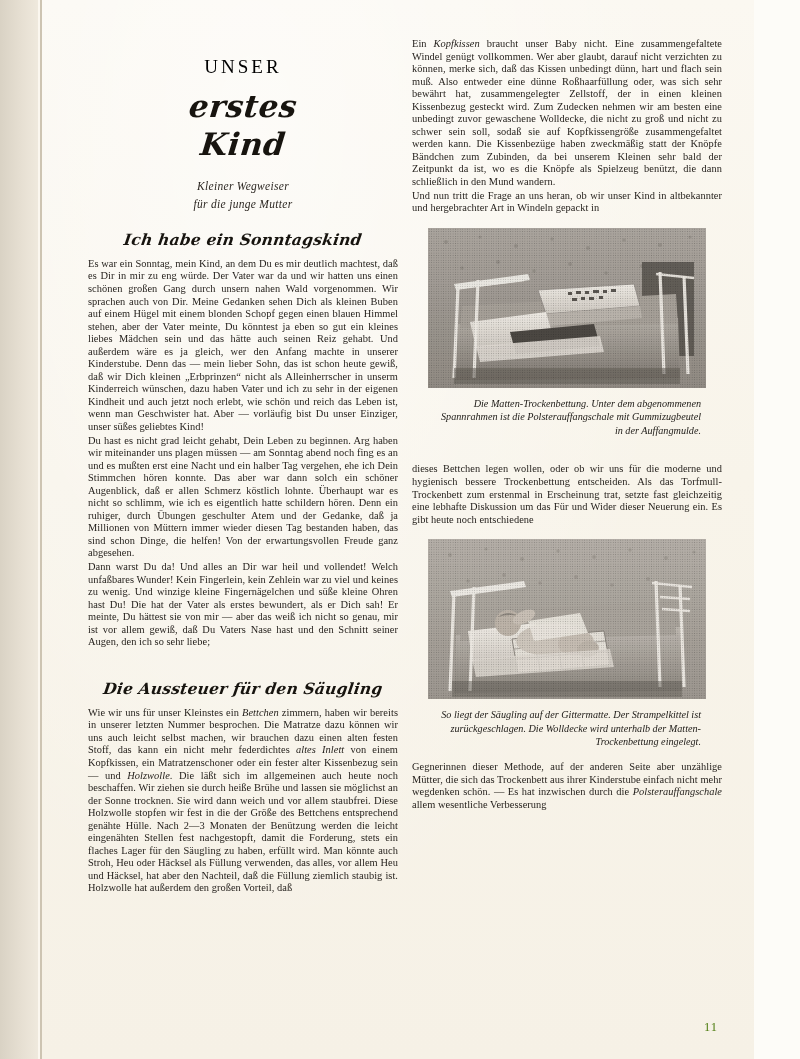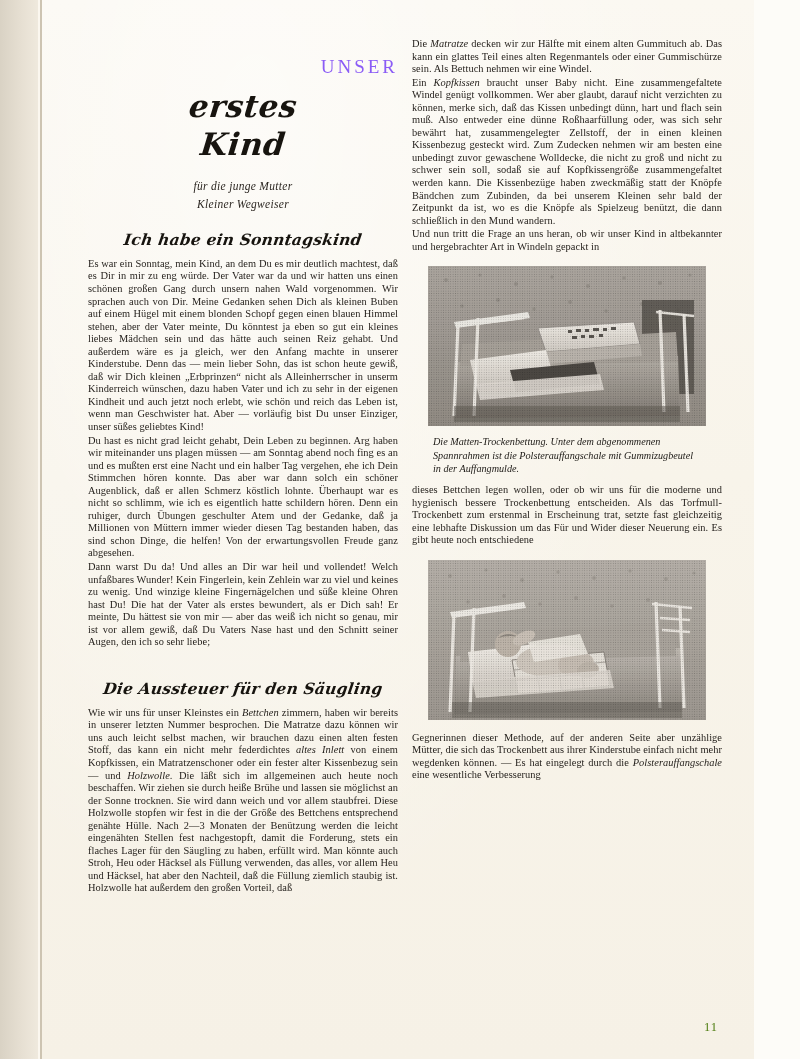--- a/index.html
+++ b/index.html
@@ -59,23 +59,22 @@
   .col-left  { left: 88px; }
   .col-right { left: 412px; }
 
   
   .masthead { text-align: center; margin-bottom: 14px; }
   .mast-unser {
     font-family: "Liberation Serif", serif;
     font-size: 19px;
     letter-spacing: 3px;
     font-weight: 400;
-    color: #8b5cf6;
+    color: #000000;
     margin: 18px 0 10px 0;
-    text-align: right;
   }
   .mast-script {
     font-family: "DejaVu Serif", serif;
     font-style: italic;
     font-weight: bold;
     font-size: 31px;
     color: #17140f;
     line-height: 1.22;
     letter-spacing: 0.5px;
     transform: skewX(-6deg);
@@ -139,21 +138,21 @@
     mix-blend-mode: multiply;
     opacity: 0.85;
   }
   .caption {
     width: 268px;
     margin: 9px auto 0 auto;
     font-family: "Liberation Serif", serif;
     font-style: italic;
     font-size: 10.2px;
     line-height: 13.6px;
-    text-align: left;
+    text-align: right;
     color: #23201c;
   }
 
   .page-number {
     position: absolute;
     right: 82px;
     bottom: 24px;
     font-family: "Liberation Serif", serif;
     font-size: 12.5px;
     color: #4d7c0f;
@@ -171,22 +170,22 @@
 
   <div class="content">
 
     <div class="col col-left">
 
       <div class="masthead">
         <div class="mast-unser">UNSER</div>
         <div class="mast-script">erstes</div>
         <div class="mast-script">Kind</div>
         <div class="mast-sub">
+          <div>Kleiner Wegweiser</div>
           <div>für die junge Mutter</div>
-          <div>Kleiner Wegweiser</div>
         </div>
       </div>
 
       <div class="section-head first">Ich habe ein Sonntagskind</div>
 
       <div>
           <p class="body">Es war ein Sonntag, mein Kind, an dem Du es mir deutlich machtest, daß es Dir in mir zu eng würde. Der Vater war da und wir hatten uns einen schönen großen Gang durch unsern nahen Wald vorgenommen. Wir sprachen auch von Dir. Meine Gedanken sehen Dich als kleinen Buben auf einem Hügel mit einem blonden Schopf gegen einen blauen Himmel stehen, aber der Vater meinte, Du könntest ja eben so gut ein kleines liebes Mädchen sein und das hätte auch seinen Reiz gehabt. Und außerdem wäre es ja gleich, wer den Anfang machte in unserer Kinderstube. Denn das — mein lieber Sohn, das ist schon heute gewiß, daß wir Dich kleinen „Erbprinzen“ nicht als Alleinherrscher in unserm Kinderreich wünschen, dazu haben Vater und ich zu sehr in der eigenen Kindheit und auch jetzt noch erlebt, wie schön und reich das Leben ist, wenn man Geschwister hat. Aber — vorläufig bist Du unser Einziger, unser süßes geliebtes Kind!</p>
           <p class="body">Du hast es nicht grad leicht gehabt, Dein Leben zu beginnen. Arg haben wir miteinander uns plagen müssen — am Sonntag abend noch fing es an und es mußten erst eine Nacht und ein halber Tag vergehen, ehe ich Dein Stimmchen hören konnte. Das aber war dann solch ein schöner Augenblick, daß er allen Schmerz köstlich lohnte. Überhaupt war es nicht so schlimm, wie ich es eigentlich hatte schildern hören. Denn ein ruhiger, durch Übungen geschulter Atem und der Gedanke, daß ja Millionen von Müttern immer wieder diesen Tag bestanden haben, das sind schon Dinge, die helfen! Von der erwartungsvollen Freude ganz abgesehen.</p>
           <p class="body">Dann warst Du da! Und alles an Dir war heil und vollendet! Welch unfaßbares Wunder! Kein Fingerlein, kein Zehlein war zu viel und keines zu wenig. Und winzige kleine Fingernägelchen und süße kleine Ohren hast Du! Die hat der Vater als erstes bewundert, als er Dich sah! Er meinte, Du hättest sie von mir — aber das weiß ich nicht so genau, mir ist vor allem gewiß, daß Du Vaters Nase hast und den Schnitt seiner Augen, den ich so sehr liebe;</p>
         </div>
@@ -194,21 +193,20 @@
       <div class="section-head second">Die Aussteuer für den Säugling</div>
 
       <div>
           <p class="body"><span>Wie wir uns für unser Kleinstes ein </span><em>Bettchen</em><span> zimmern, haben wir bereits in unserer letzten Nummer besprochen. Die Matratze dazu können wir uns auch leicht selbst machen, wir brauchen dazu einen alten festen Stoff, das kann ein nicht mehr federdichtes </span><em>altes Inlett</em><span> von einem Kopfkissen, ein Matratzenschoner oder ein fester alter Kissenbezug sein — und </span><em>Holzwolle</em><span>. Die läßt sich im allgemeinen auch heute noch beschaffen. Wir ziehen sie durch heiße Brühe und lassen sie möglichst an der Sonne trocknen. Sie wird dann weich und vor allem staubfrei. Diese Holzwolle stopfen wir fest in die der Größe des Bettchens entsprechend genähte Hülle. Nach 2—3 Monaten der Benützung werden die leicht eingenähten Stellen fest nachgestopft, damit die Forderung, stets ein flaches Lager für den Säugling zu haben, erfüllt wird. Man könnte auch Stroh, Heu oder Häcksel als Füllung verwenden, das alles, vor allem Heu und Häcksel, hat aber den Nachteil, daß die Füllung ziemlich staubig ist. Holzwolle hat außerdem den großen Vorteil, daß</span></p>
         </div>
     </div>
 
     <div class="col col-right">
 
       <div>
-          <p class="body"><span>Die </span><em>Matratze</em><span> decken wir zur Hälfte mit einem alten Gummituch ab. Das kann ein glattes Teil eines alten Regenmantels oder einer Gummischürze sein. Als Bettuch nehmen wir eine Windel.</span></p>
           <p class="body"><span>Ein </span><em>Kopfkissen</em><span> braucht unser Baby nicht. Eine zusammengefaltete Windel genügt vollkommen. Wer aber glaubt, darauf nicht verzichten zu können, merke sich, daß das Kissen unbedingt dünn, hart und flach sein muß. Also entweder eine dünne Roßhaarfüllung oder, was sich sehr bewährt hat, zusammengelegter Zellstoff, der in einen kleinen Kissenbezug gesteckt wird. Zum Zudecken nehmen wir am besten eine unbedingt zuvor gewaschene Wolldecke, die nicht zu groß und nicht zu schwer sein soll, sodaß sie auf Kopfkissengröße zusammengefaltet werden kann. Die Kissenbezüge haben zweckmäßig statt der Knöpfe Bändchen zum Zubinden, da bei unserem Kleinen sehr bald der Zeitpunkt da ist, wo es die Knöpfe als Spielzeug benützt, die dann schließlich in den Mund wandern.</span></p>
           <p class="body"><span>Und nun tritt die Frage an uns heran, ob wir unser Kind in altbekannter und hergebrachter Art in Windeln gepackt in</span></p>
         </div>
 
       <div class="figure">
         <div class="photo">
           <div class="photo-inner">
             <svg viewBox="0 0 278 160" width="278" height="160" preserveAspectRatio="none">
               <defs>
                 <linearGradient id="wall1" x1="0" y1="0" x2="0" y2="1">
@@ -286,21 +284,21 @@
               <path d="M26 56 L100 46 L102 52 L28 62 Z" fill="#eceae4"></path>
 
               <rect x="26" y="140" width="226" height="16" fill="#5b564f" opacity="0.55"></rect>
             </svg>
           </div>
           <div class="halftone"></div>
         </div>
         <div class="caption">Die Matten-Trockenbettung. Unter dem abgenommenen Spannrahmen ist die Polsterauffangschale mit Gummizugbeutel in der Auffangmulde.</div>
       </div>
 
-      <div style="margin-top:8px;">
+      <div style="margin-top:26px;">
           <p class="body"><span>dieses Bettchen legen wollen, oder ob wir uns für die moderne und hygienisch bessere Trockenbettung entscheiden. Als das Torfmull-Trockenbett zum erstenmal in Erscheinung trat, setzte fast gleichzeitig eine lebhafte Diskussion um das Für und Wider dieser Neuerung ein. Es gibt heute noch entschiedene</span></p>
         </div>
 
       <div class="figure">
         <div class="photo">
           <div class="photo-inner">
             <svg viewBox="0 0 278 160" width="278" height="160" preserveAspectRatio="none">
               <defs>
                 <linearGradient id="wall2" x1="0" y1="0" x2="0" y2="1">
                   <stop offset="0%" stop-color="#b4aea6"></stop>
@@ -373,22 +371,23 @@
                 <line x1="224" y1="44" x2="264" y2="48"></line>
                 <line x1="232" y1="58" x2="262" y2="60"></line>
                 <line x1="234" y1="70" x2="262" y2="72"></line>
               </g>
               <path d="M22 52 L96 42 L98 48 L24 58 Z" fill="#eeebe5"></path>
               <rect x="24" y="142" width="230" height="16" fill="#605b54" opacity="0.5"></rect>
             </svg>
           </div>
           <div class="halftone"></div>
         </div>
+        <div class="caption">So liegt der Säugling auf der Gittermatte. Der Strampelkittel ist zurückgeschlagen. Die Wolldecke wird unterhalb der Matten-Trockenbettung eingelegt.</div>
       </div>
 
       <div style="margin-top:12px;">
-          <p class="body"><span>Gegnerinnen dieser Methode, auf der anderen Seite aber unzählige Mütter, die sich das Trockenbett aus ihrer Kinderstube einfach nicht mehr wegdenken können. — Es hat eingelegt durch die </span><em>Polsterauffangschale</em><span> eine wesentliche Verbesserung</span></p>
+          <p class="body"><span>Gegnerinnen dieser Methode, auf der anderen Seite aber unzählige Mütter, die sich das Trockenbett aus ihrer Kinderstube einfach nicht mehr wegdenken schön. — Es hat inzwischen durch die </span><em>Polsterauffangschale</em><span> allem wesentliche Verbesserung</span></p>
         </div>
     </div>
 
     <div class="page-number">11</div>
   </div>
 </div>
 
 </body></html>

